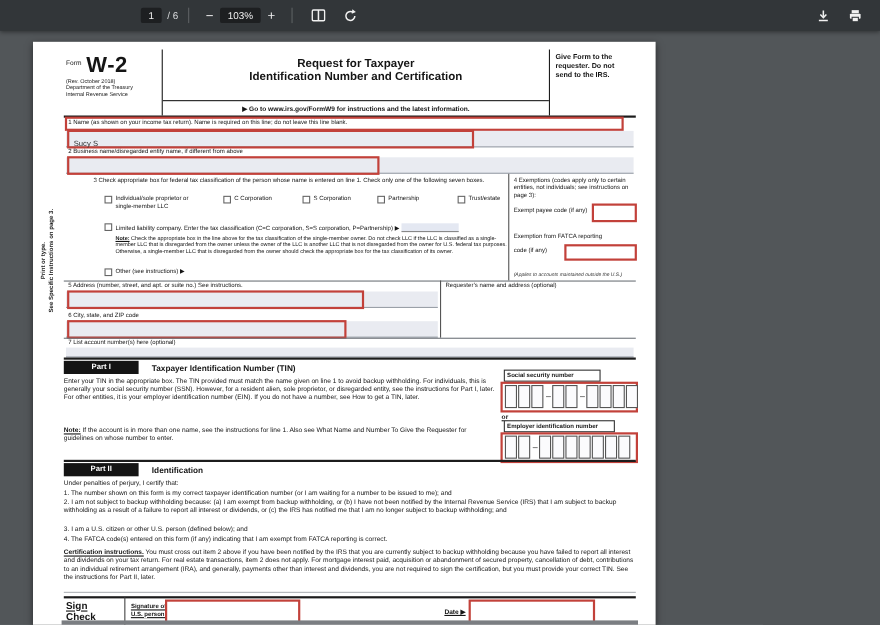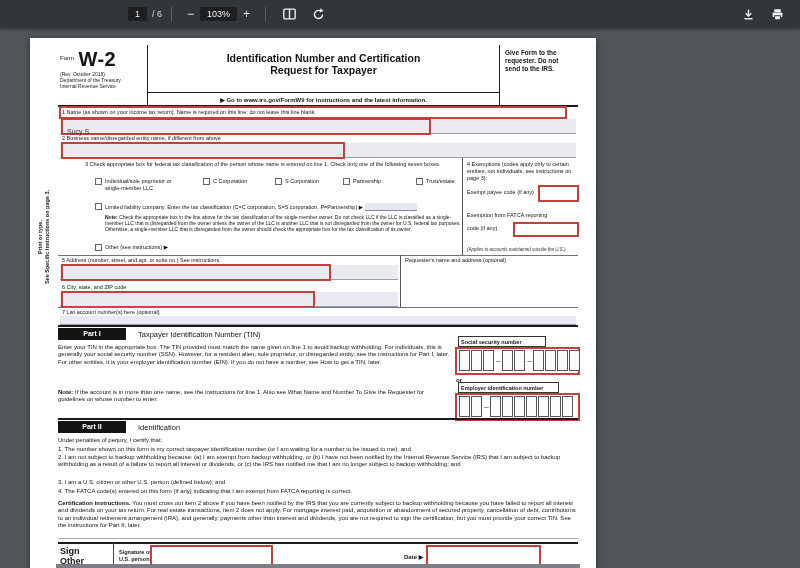--- a/index.html
+++ b/index.html
@@ -23,21 +23,21 @@
   .tb-icon { display:inline-flex; align-items:center; padding:0 8px; cursor:pointer; }
   .tb-right { margin-left:auto; display:flex; align-items:center; margin-right:8px; }
   
   .viewer { position:relative; height:540px; background:#525659; }
   .page {
     position:absolute; left:30px; top:10px; width:566px; height:530px;
     background:#ffffff; overflow:hidden; box-shadow:0 2px 6px rgba(0,0,0,.5);
   }
   .form { position:absolute; left:28px; top:7px; width:520px; height:523px; color:#151515; }
   .a { position:absolute; }
-  .b { font-weight:bold; }
+  .b { font-weight:bold;text-decoration:underline; }
   .t5  { font-size:5px;  line-height:6px; }
   .t55 { font-size:5.5px; line-height:6.8px; }
   .t6  { font-size:6px;  line-height:7.4px; }
   
   .hdr { position:absolute; top:0; left:0; width:520px; height:62px; border-bottom:2px solid #1c1c1c; display:flex; }
   .hdr-left { width:90px; border-right:1px solid #1c1c1c; padding:3px 3px 0 2px; }
   .form-word { font-size:6px; vertical-align:6px; }
   .w9 { font-size:20px; font-weight:bold; letter-spacing:.5px; }
   .hdr-left .t5 { color:#222; }
   .hdr-center { flex:1; border-right:1px solid #1c1c1c; display:flex; flex-direction:column; }
@@ -54,21 +54,21 @@
   .cb { display:inline-block; width:7px; height:7px; border:1px solid #666; background:#fff; flex:none; }
   .cbitem { position:absolute; display:flex; gap:3px; align-items:flex-start; }
   
   .side-text {
     position:absolute; left:-104px; top:185px; width:180px;
     transform:rotate(-90deg); text-align:center;
     font-size:5.5px; font-weight:bold; line-height:7px; color:#222;
   }
   
   .badge { position:absolute; background:#141414; color:#fff; font-weight:bold; font-size:7px; text-align:center; line-height:12px; height:12px; width:68px; }
-  .part-title { position:absolute; font-weight:normal; font-size:7.5px; }
+  .part-title { position:absolute; font-weight:bold; font-size:7.5px; }
   
   .cells { position:absolute; display:flex; align-items:center; }
   .cell { width:11px; height:21px; border:1px solid #555; background:#fbfbfd; margin-right:1px; }
   .tin-dash { width:7px; text-align:center; font-size:8px; color:#222; }
   .tin-label-box { position:absolute; border:1px solid #333; font-size:5.5px; font-weight:bold; padding:2px 2px 1px; background:#fff; }
   .llc-field { display:inline-block; width:52px; height:8px; background:#e4e8f2; border-bottom:1px solid #888; vertical-align:-2px; }
   .page-bottom-bar { position:absolute; top:526px; left:26px; width:524px; height:7px; background:#7b7e82; }
   .sign-divider { position:absolute; width:1px; background:#444; }
   .vline { position:absolute; width:1px; background:#555; }
 </style>
@@ -124,22 +124,22 @@
         <div class="hdr">
           <div class="hdr-left">
             <div><span class="form-word">Form</span>
                  <span class="w9">W-2</span></div>
             <div class="t5">(Rev. October 2018)</div>
             <div class="t5">Department of the Treasury</div>
             <div class="t5">Internal Revenue Service</div>
           </div>
           <div class="hdr-center">
             <div class="hdr-title">
+              <div>Request for Taxpayer</div>
               <div>Identification Number and Certification</div>
-              <div>Request for Taxpayer</div>
             </div>
             <div class="hdr-goto">▶ Go to www.irs.gov/FormW9 for instructions and the latest information.</div>
           </div>
           <div class="hdr-right">Give Form to the requester. Do not send to the IRS.</div>
         </div>
 
         <div class="side-text">
           <div>Print or type.</div>
           <div>See Specific Instructions on page 3.</div>
         </div>
@@ -273,21 +273,21 @@
 
         <div class="a t6" style="top:455px;left:0px;width:520px;">
           <span class="b">Certification instructions.</span>
           <span>You must cross out item 2 above if you have been notified by the IRS that you are currently subject to backup withholding because you have failed to report all interest and dividends on your tax return. For real estate transactions, item 2 does not apply. For mortgage interest paid, acquisition or abandonment of secured property, cancellation of debt, contributions to an individual retirement arrangement (IRA), and generally, payments other than interest and dividends, you are not required to sign the certification, but you must provide your correct TIN. See the instructions for Part II, later.</span>
         </div>
 
         <div class="hline" style="top:493px;background:#aeb2b6;"></div>
         <div class="thick" style="top:497px;"></div>
         <div class="a b" style="top:501px;left:2px;font-size:9px;line-height:10px;">
           <div>Sign</div>
-          <div>Other</div>
+          <div>Check</div>
         </div>
         <div class="sign-divider" style="left:55px;top:498px;height:26px;"></div>
         <div class="a b" style="top:504px;left:61px;font-size:5.5px;line-height:6.5px;">
           <div>Signature of</div>
           <div>U.S. person ▶</div>
         </div>
         <div class="hl" style="top:500px;left:92px;width:123px;height:22px;background:#fff;"></div>
         <div class="a b t6" style="top:509px;left:346px;">Date ▶</div>
         <div class="hl" style="top:500px;left:368px;width:115px;height:22px;background:#fff;"></div>
 

